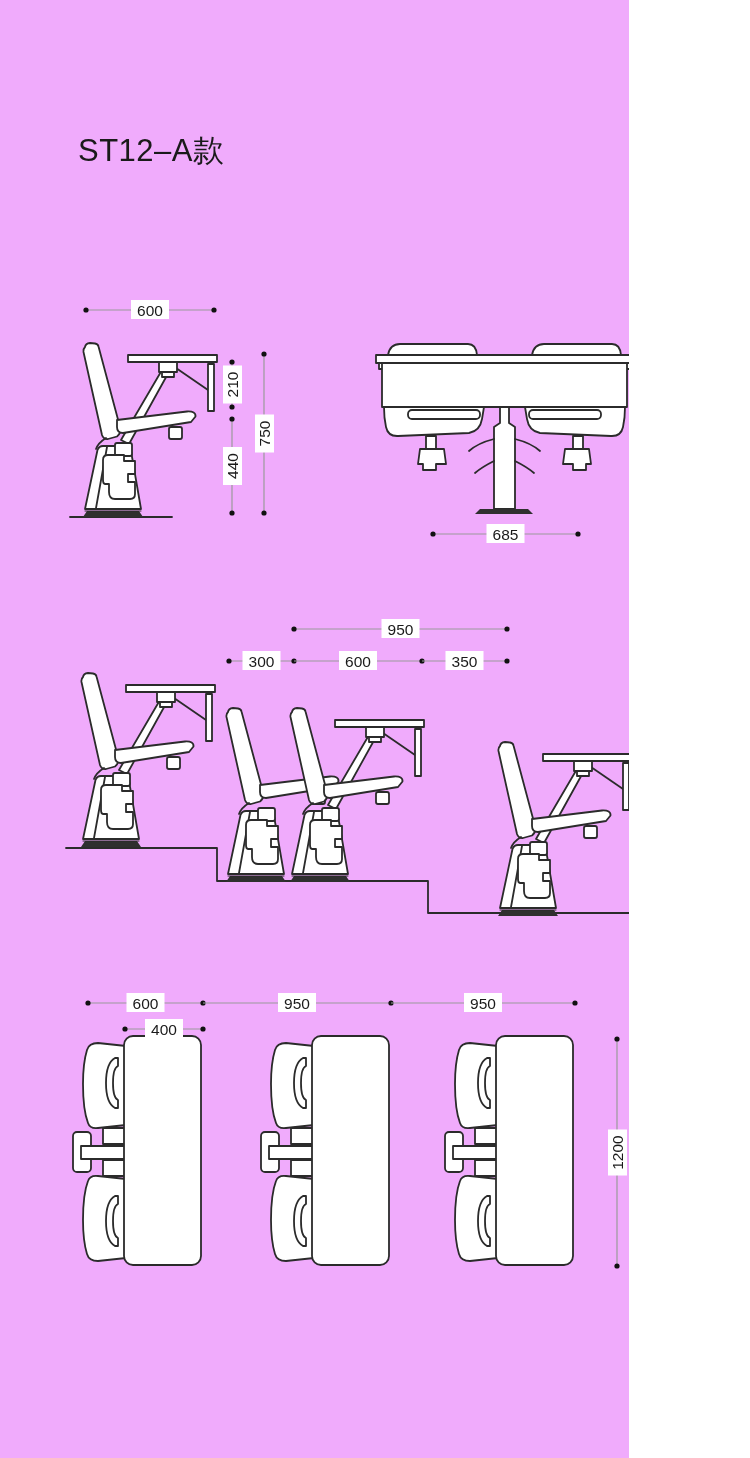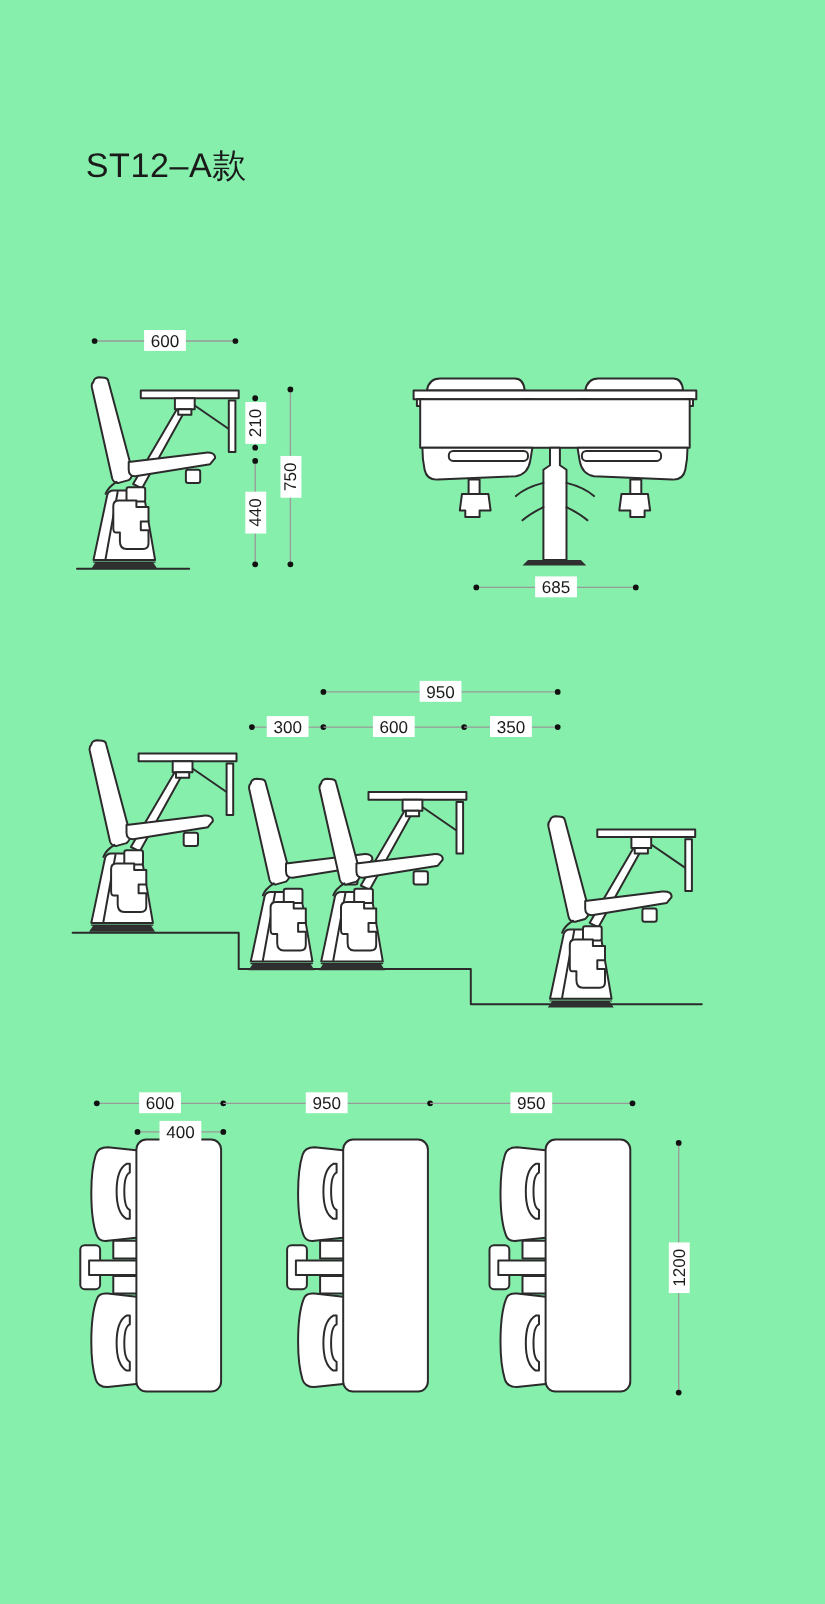--- a/index.html
+++ b/index.html
@@ -1,16 +1,16 @@
 <!DOCTYPE html>
 <html><head>
 <meta charset="utf-8">
 <style>
   html,body{margin:0;padding:0;background:#fff;}
-  #page{position:relative;width:750px;height:1458px;background:#86efac;overflow:hidden;
+  #page{position:relative;width:629px;height:1458px;background:#f0abfc;overflow:hidden;
         font-family:"Liberation Sans",sans-serif;}
   #title{position:absolute;left:78px;top:130px;font-size:31px;font-weight:500;
          color:#1a1a1a;letter-spacing:0.5px;white-space:nowrap;}
   #drawing{position:absolute;left:0;top:0;}
   .ink{stroke:#2b2b2b;stroke-width:1.8;stroke-linejoin:round;stroke-linecap:round;fill:none;}
   .wht{fill:#ffffff;}
   .dark{fill:#2f2f2f;stroke:none;}
   .dimline{stroke:#9a9a9a;stroke-width:1.2;}
   .dimdot{fill:#111111;stroke:none;}
   .dimbg{fill:#ffffff;stroke:none;}

